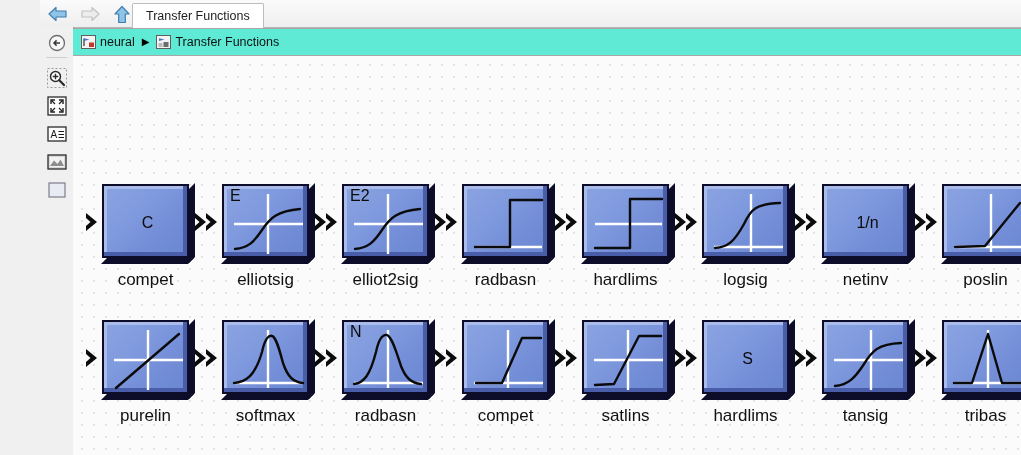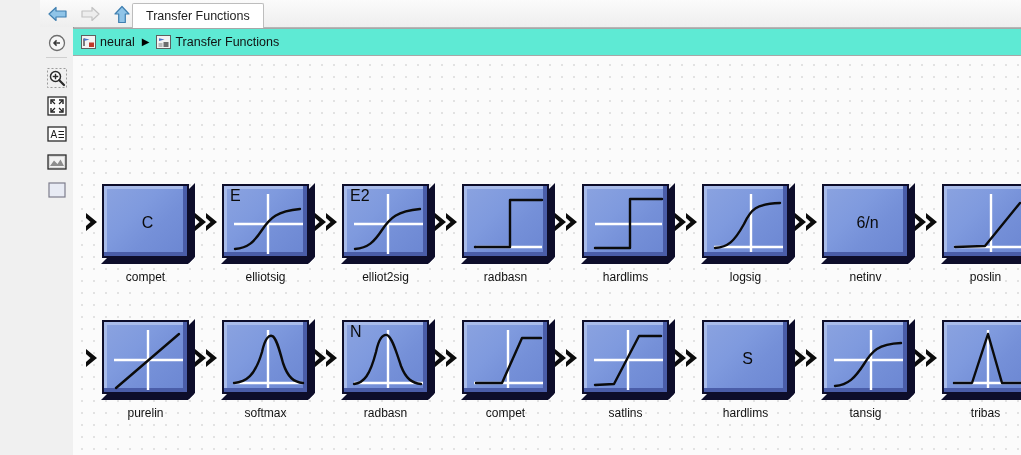--- a/index.html
+++ b/index.html
@@ -140,21 +140,21 @@
     font-size:16px;color:#0b0b0b;line-height:1.05;
     font-family:"Liberation Sans", sans-serif;
   }
   .port{
     position:absolute;top:28px;width:14px;height:20px;z-index:1;
   }
   .port-in{left:-17px;}
   .port-out{left:92px;}
   .blk-label{
     position:absolute;left:-24px;top:86px;width:135px;
-    text-align:center;font-size:12px;color:#111;
+    text-align:center;font-size:17px;color:#111;
     font-family:"Liberation Sans", sans-serif;
     white-space:nowrap;
   }
 </style>
 </head>
 <body>
 
 <div id="app">
 
   <div class="topbar">
@@ -391,21 +391,21 @@
   <path d="M1 1 L12 10 L1 19 L1 14 L5.5 10 L1 6 Z" fill="#0b0b0b"></path>
             </svg></div>
           <div class="port port-out"><svg width="14" height="20" viewBox="0 0 14 20">
   <path d="M1 1 L12 10 L1 19 L1 14 L5.5 10 L1 6 Z" fill="#0b0b0b"></path>
             </svg></div>
           <div class="blk-shadow-r"></div>
           <div class="blk-shadow-b"></div>
           <div class="blk-box">
             <div class="blk-bevel-r"></div>
             <div class="blk-bevel-b"></div>
-            <div class="blk-text">6/n</div>
+            <div class="blk-text">1/n</div>
           </div>
           <div class="blk-label">netinv</div>
         </div>
         <div class="blk" style="left: 869px; top: 128px;">
           <div class="port port-in"><svg width="14" height="20" viewBox="0 0 14 20">
   <path d="M1 1 L12 10 L1 19 L1 14 L5.5 10 L1 6 Z" fill="#0b0b0b"></path>
             </svg></div>
           <div class="port port-out"><svg width="14" height="20" viewBox="0 0 14 20">
   <path d="M1 1 L12 10 L1 19 L1 14 L5.5 10 L1 6 Z" fill="#0b0b0b"></path>
             </svg></div>

